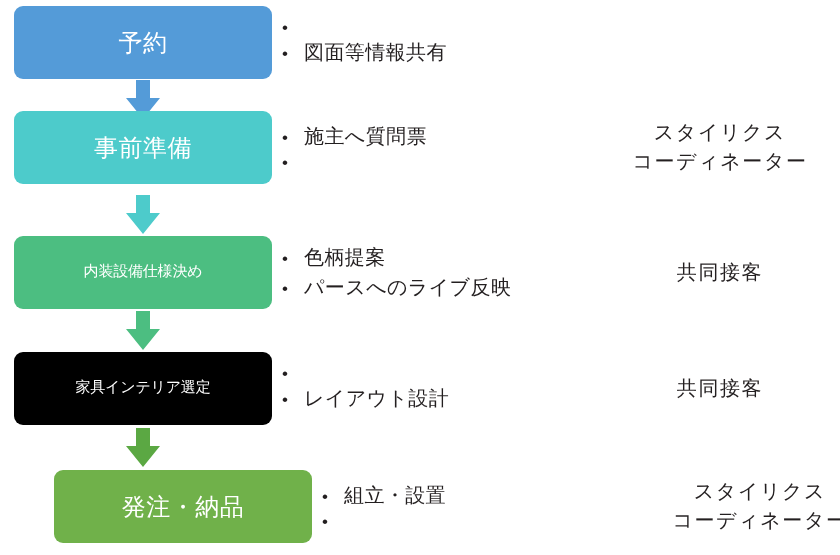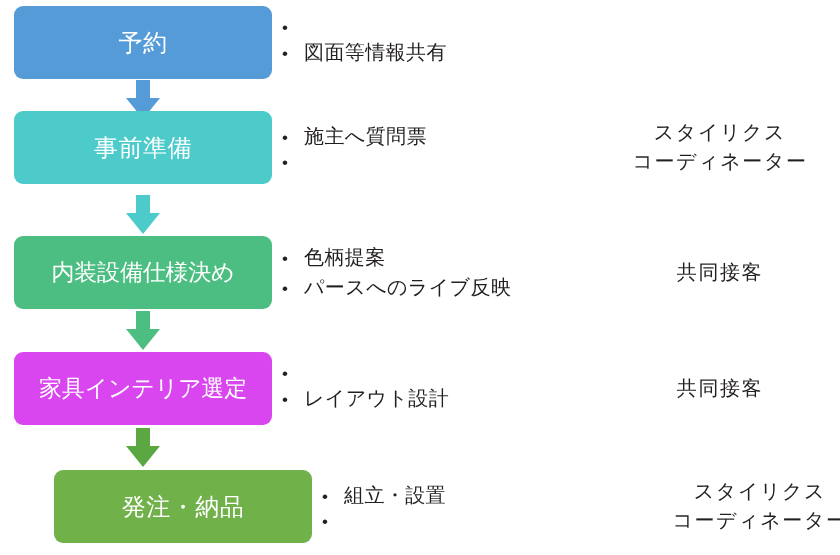--- a/index.html
+++ b/index.html
@@ -38,22 +38,23 @@
     box-sizing: border-box;
   }
   .stage-label {
     color: #ffffff;
     font-size: 24px;
     letter-spacing: 0.5px;
     line-height: 1;
     white-space: nowrap;
   }
   .stage-label.tight {
-    font-size: 23px;
+    font-size: 15px;
     letter-spacing: -0.2px;
+    font-family: Liberation Mono, monospace;
   }
   .arrow {
     position: absolute;
     left: 123px;
     width: 40px;
     height: 40px;
   }
   .arrow svg { display: block; }
   .bullets {
     position: absolute;
@@ -168,21 +169,21 @@
       <div class="role">
         <div class="role-line">共同接客</div>
       </div>
     </div>
     <div class="arrow" style="top: 310.5px;">
       <svg width="40" height="40" viewBox="0 0 40 40">
         <path d="M13 0 L27 0 L27 18 L37 18 L20 39 L3 18 L13 18 Z" fill="#4CBE81"></path>
       </svg>
     </div>
     <div class="row" style="top: 352px;">
-      <div class="stage-box" style="background: #d946ef;">
+      <div class="stage-box" style="background: #000000;">
         <span class="stage-label tight">家具インテリア選定</span>
       </div>
       <div class="bullets">
         <div class="bullet-line">
           <span class="bullet-dot">•</span>
         </div>
         <div class="bullet-line">
           <span class="bullet-dot">•</span>
           <span class="bullet-text">レイアウト設計</span>
         </div>

